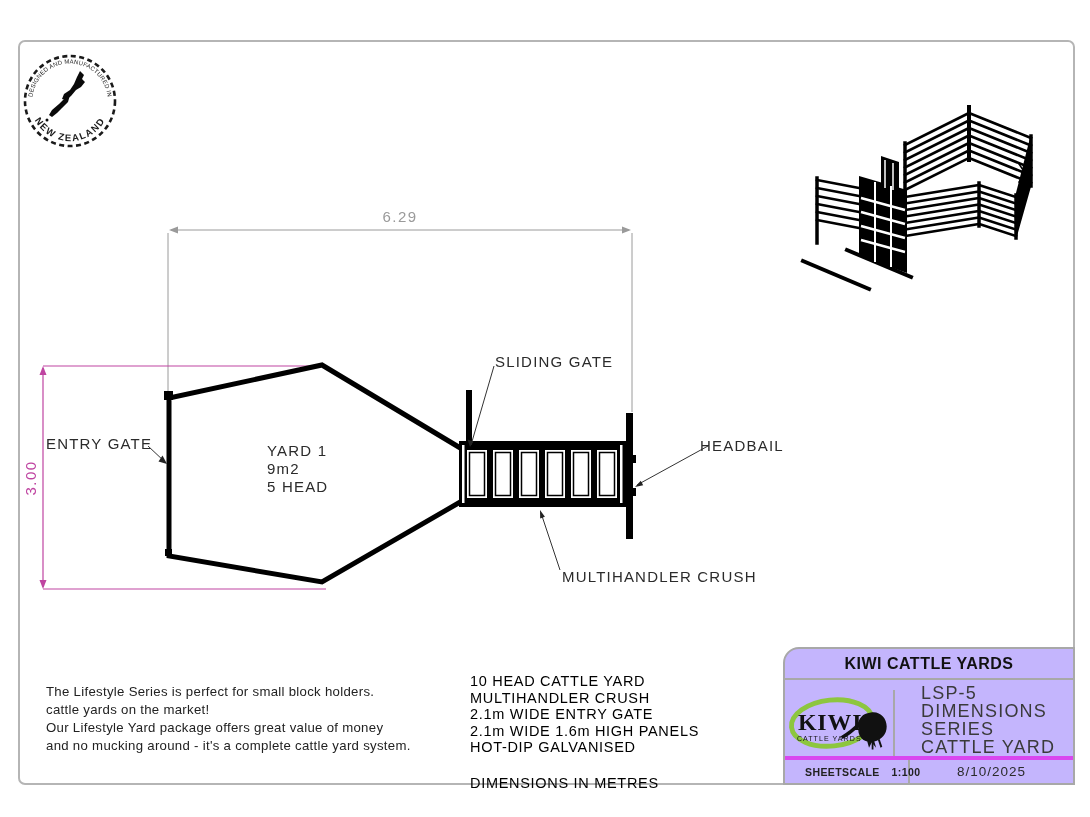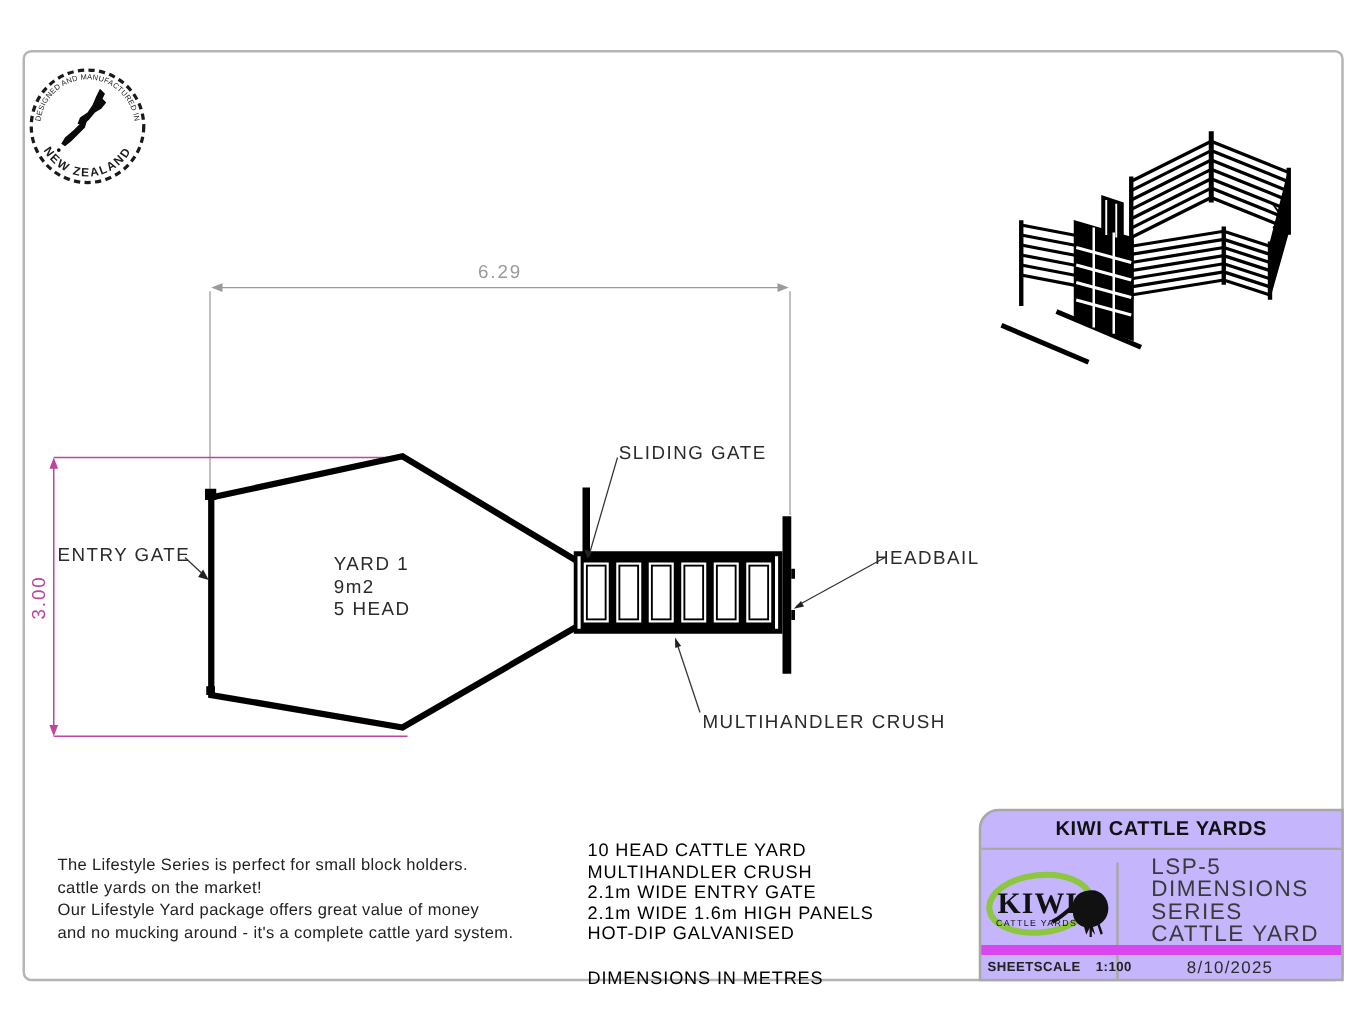--- a/index.html
+++ b/index.html
@@ -22,21 +22,21 @@
                  display:flex; flex-direction:column; }
   .tb-header { height:31px; border-bottom:2px solid #a8a8a8; display:flex; align-items:center;
                justify-content:center; font-weight:bold; font-size:16px; letter-spacing:0.5px;
                color:#111; border-top-left-radius:14px; }
   .tb-mid { flex:1; display:flex; min-height:0;align-items:flex-end; }
   .tb-logo-cell { width:110px; border-right:2px solid #a8a8a8; display:flex;
                   align-items:center; justify-content:center; position:relative; }
   .tb-logo-cell svg { position:static; }
   .tb-info-cell { flex:1; padding:10px 16px 0 26px; font-size:18px; line-height:18px;
                   letter-spacing:1.2px; color:#3a3a3a; }
-  .tb-bottom { height:27px; border-top:8px solid #d946ef; display:flex; }
+  .tb-bottom { height:27px; border-top:4px solid #d946ef; display:flex;padding-left:15px; }
   .tb-scale-cell { width:110px; border-right:2px solid #a8a8a8; display:flex; align-items:center;
                    padding-left:5px; gap:12px; font-size:10.5px; font-weight:bold;
                    letter-spacing:0.4px; color:#222; }
   .tb-date-cell { flex:1; display:flex; align-items:center; justify-content:center;
                   font-size:13.5px; letter-spacing:1px; color:#2b2b2b; }
 </style>
 </head>
 <body>
 
 <div class="canvas">

